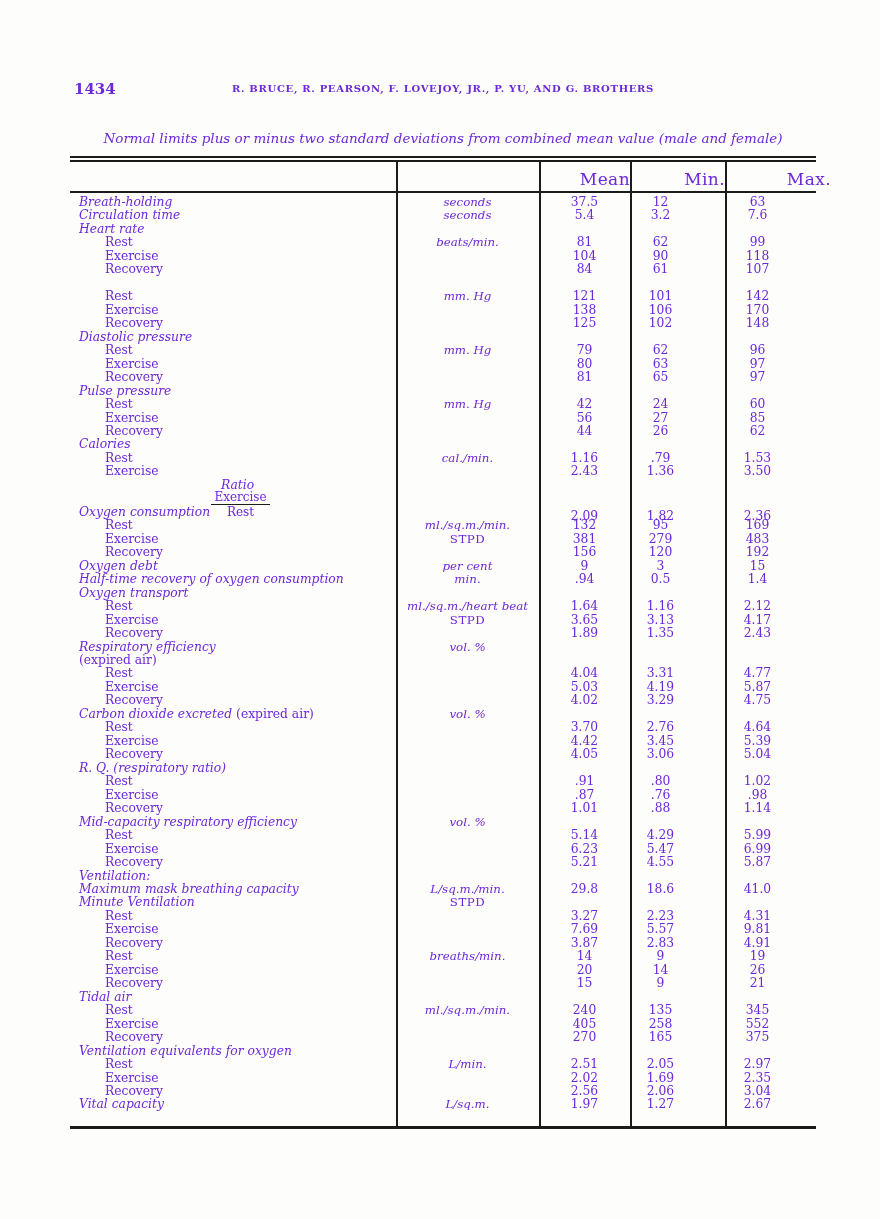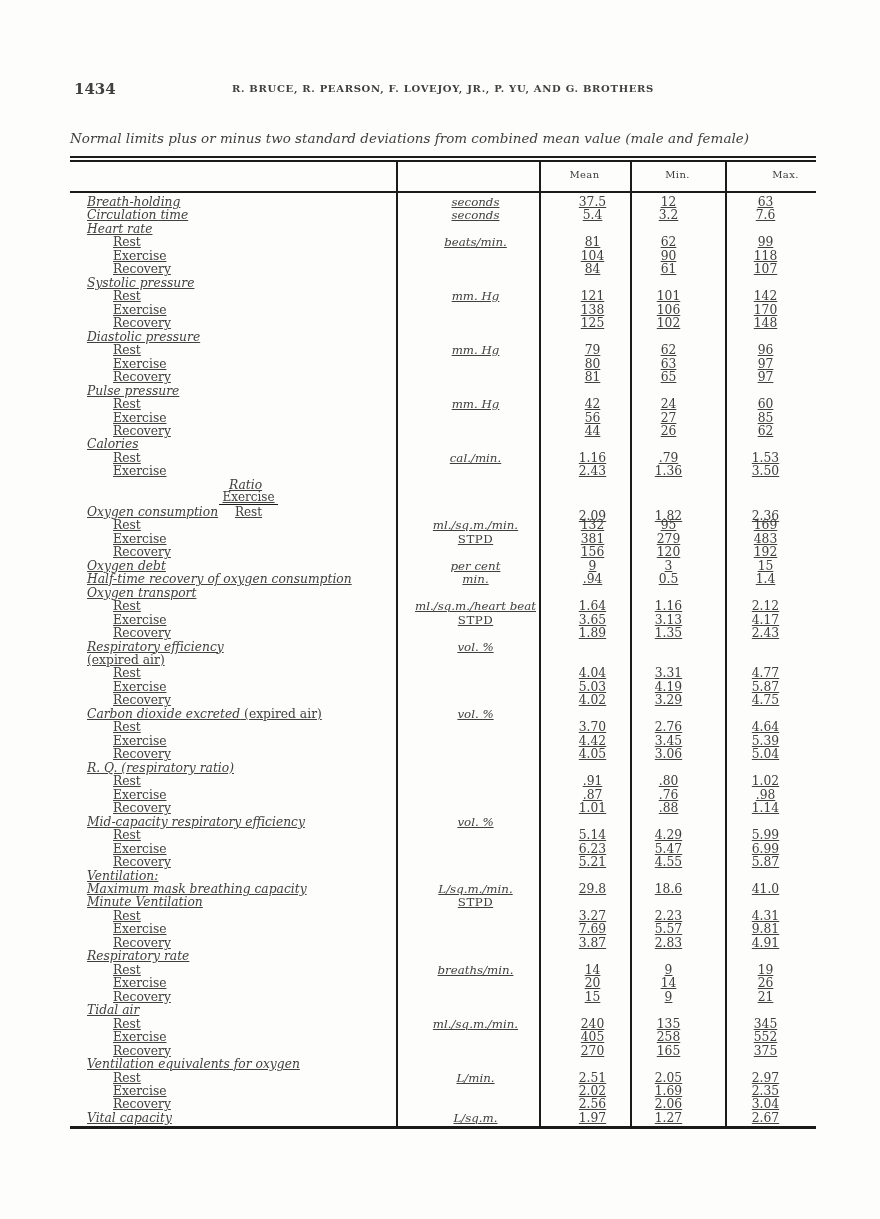--- a/index.html
+++ b/index.html
@@ -1,50 +1,50 @@
 <!DOCTYPE html>
 <html><head>
 <meta charset="utf-8">
 <style>
   html,body { margin:0; padding:0; background:#e8e8e8; }
   .page {
     position:relative; width:880px; height:1219px; margin:0 auto;
-    background:#fdfdfb; color:#404040;
+    background:#fdfdfb; color:#6d28d9;
     font-family:"DejaVu Serif", serif;
     overflow:hidden;
   }
   
   .pagenum { position:absolute; left:74px; top:80px; font-size:15px; font-weight:bold; }
   .authors {
     position:absolute; left:70px; top:83px; width:746px;
     text-align:center; font-size:10px; font-weight:bold; letter-spacing:0.7px;
   }
   .ttitle {
     position:absolute; left:70px; top:112px; width:746px;
     text-align:center; font-size:11.5px; font-weight:bold; letter-spacing:2px;
   }
   .tsub {
     position:absolute; left:70px; top:130px; width:746px;
-    font-size:13.5px; font-style:italic;
+    text-align:center; font-size:13.5px; font-style:italic;
   }
   
   .tbl { position:absolute; left:70px; top:156px; width:746px; height:980px; }
   .hrule { position:absolute; left:0; right:0; background:#1b1b1b; }
   .rule-top1 { top:0; height:1.5px; }
   .rule-top2 { top:4px; height:2px; }
   .rule-hdr  { top:35px; height:1.5px; }
   .rule-bot  { top:970px; height:2.8px; }
   .vrule { position:absolute; top:6px; width:1.5px; height:964px; background:#1b1b1b; }
   .v1 { left:326px; } .v2 { left:469px; } .v3 { left:560px; } .v4 { left:655px; }
-  .colhead { position:absolute; top:13px; font-size:10px; text-align:center; letter-spacing:0.4px; }
+  .colhead { position:absolute; top:13px; font-size:17px; text-align:right; letter-spacing:0.4px; }
   .ch-mean { left:469px; width:91px; }
   .ch-min  { left:560px; width:95px; }
   .ch-max  { left:670px; width:91px; }
   
-  .rows { position:absolute; left:8px; top:40px; width:746px;text-decoration:underline; }
+  .rows { position:absolute; left:0; top:40px; width:746px; }
   .trow { display:flex; height:13.48px; line-height:13.48px; font-size:12.3px; white-space:nowrap; }
   .trow.frac { height:27px; }
   .lcell { width:326px; padding-left:9px; box-sizing:border-box; overflow:visible; }
   .lcell.ind { padding-left:35px; }
   .it { font-style:italic; }
   .ucell {
     width:143px; text-align:center; font-style:italic; font-size:11.8px;
     box-sizing:border-box;
   }
   .ucell.roman { font-style:normal; letter-spacing:0.5px; }
@@ -120,21 +120,20 @@
           <div class="vcell max">118</div>
         </div>
         <div class="trow">
           <div class="lcell ind"><span>Recovery</span></div>
           <div class="ucell"></div>
           <div class="vcell mean">84</div>
           <div class="vcell min">61</div>
           <div class="vcell max">107</div>
         </div>
         <div class="trow">
-          <div class="lcell"><span class="it">Systolic pressure</span></div>
           <div class="ucell"></div>
           <div class="vcell mean"></div>
           <div class="vcell min"></div>
           <div class="vcell max"></div>
         </div>
         <div class="trow">
           <div class="lcell ind"><span>Rest</span></div>
           <div class="ucell">mm. Hg</div>
           <div class="vcell mean">121</div>
           <div class="vcell min">101</div>
@@ -469,27 +468,20 @@
           <div class="vcell max">9.81</div>
         </div>
         <div class="trow">
           <div class="lcell ind"><span>Recovery</span></div>
           <div class="ucell"></div>
           <div class="vcell mean">3.87</div>
           <div class="vcell min">2.83</div>
           <div class="vcell max">4.91</div>
         </div>
         <div class="trow">
-          <div class="lcell"><span class="it">Respiratory rate</span></div>
-          <div class="ucell"></div>
-          <div class="vcell mean"></div>
-          <div class="vcell min"></div>
-          <div class="vcell max"></div>
-        </div>
-        <div class="trow">
           <div class="lcell ind"><span>Rest</span></div>
           <div class="ucell">breaths/min.</div>
           <div class="vcell mean">14</div>
           <div class="vcell min">9</div>
           <div class="vcell max">19</div>
         </div>
         <div class="trow">
           <div class="lcell ind"><span>Exercise</span></div>
           <div class="ucell"></div>
           <div class="vcell mean">20</div>

